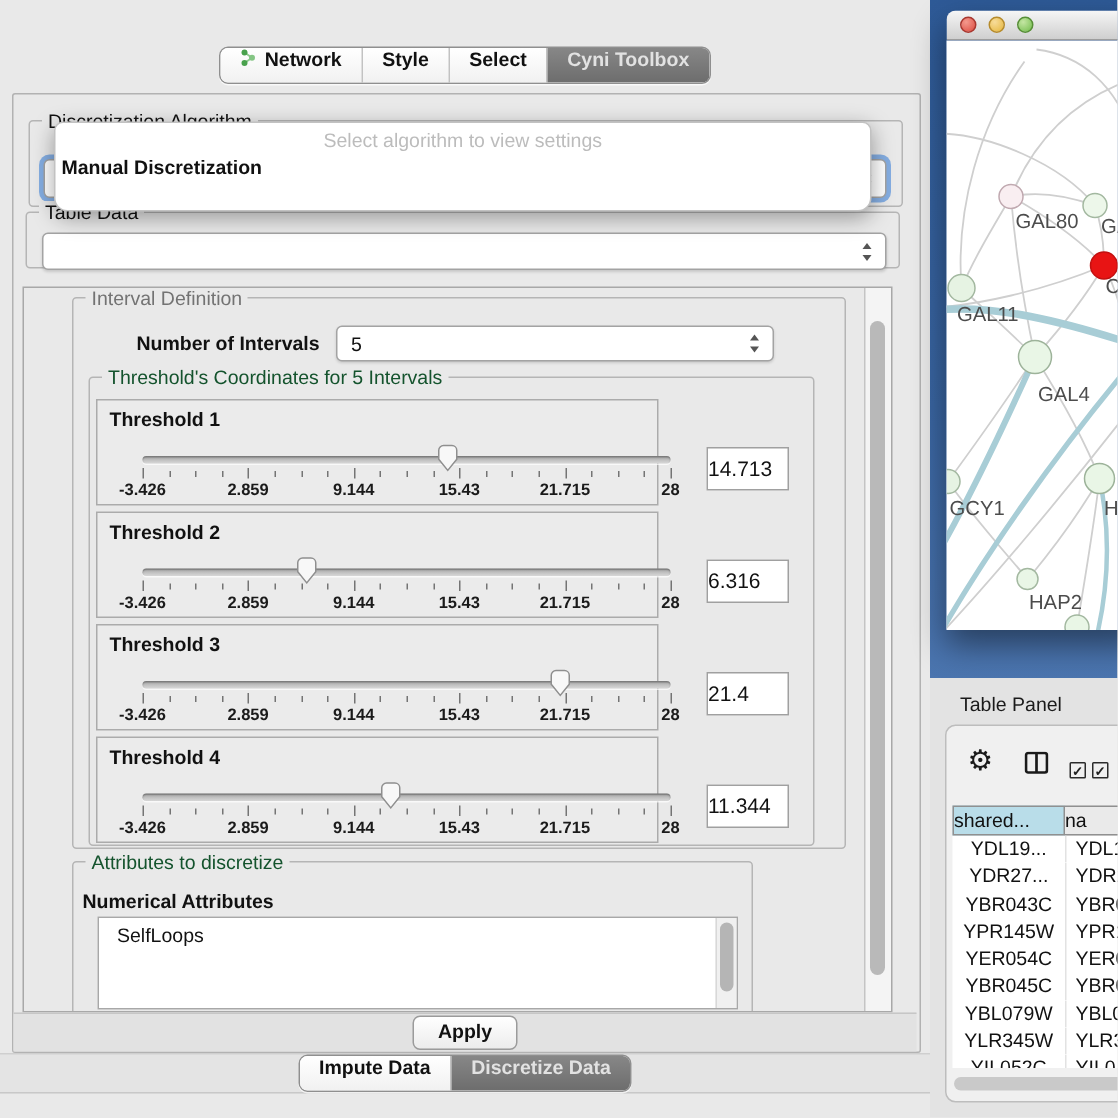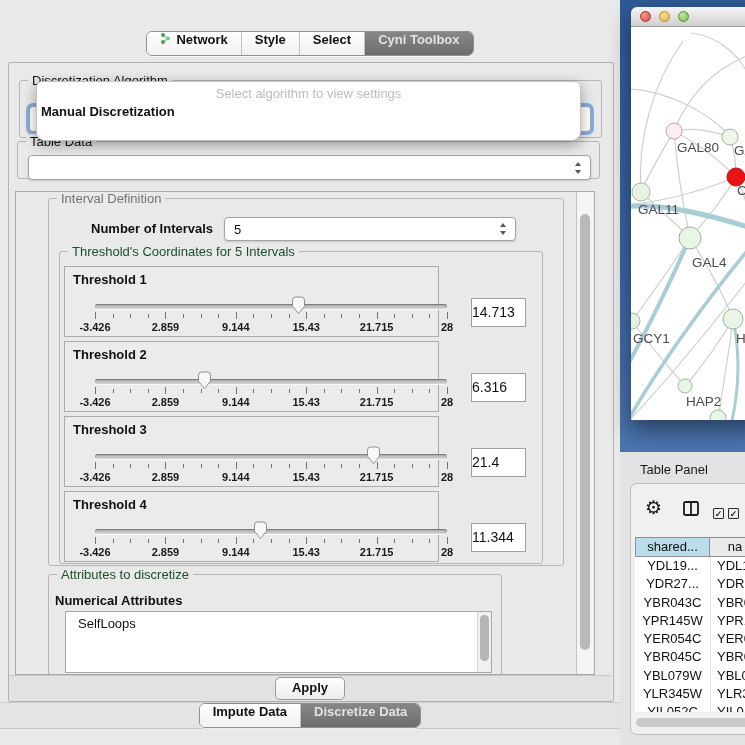--- a/index.html
+++ b/index.html
@@ -101,21 +101,21 @@
   .tp-section{position:absolute;left:0;top:452px;width:125px;height:293px;background:#e3e3e3}
   .tp-title{position:absolute;left:20px;top:10px;font-size:13px;color:#1a1a1a}
   .tp-inner{position:absolute;left:10px;top:31px;width:130px;height:250px;background:#f0f0f0;border:1px solid #bdbdbd;border-radius:7px}
   .gear{position:absolute;left:14px;top:14px;font-size:19px;line-height:19px;color:#1a1a1a}
   .split{position:absolute;left:52px;top:17px}
   .cb{position:absolute;top:24px;width:11px;height:11px;border:1.6px solid #2b2b2b;border-radius:1px;
       font-size:9px;line-height:10px;text-align:center;font-weight:700;box-sizing:border-box;color:#222}
   .cb1{left:82px}.cb2{left:97px}
   .tp-table{position:absolute;left:4px;top:53px;width:126px}
   .tp-header{display:flex;height:20px}
-  .th{box-sizing:border-box;border:1px solid #909090;font-size:13px;text-align:center;line-height:18px;overflow:hidden;white-space:nowrap}
+  .th{box-sizing:border-box;border:1px solid #909090;font-size:13px;text-align:left;line-height:18px;overflow:hidden;white-space:nowrap}
   .th1{width:75px;background:#b9dde9}
   .th2{flex:1;background:#eaeaea;border-left:none}
   .tp-rows{height:155px;overflow:hidden;background:#fff}
   .tp-row{display:flex;height:18.3px;font-size:13px;overflow:hidden}
   .c1{width:75px;text-align:center;line-height:18px;white-space:nowrap;overflow:hidden}
   .c2{flex:1;padding-left:6px;line-height:18px;border-left:1px solid #e2e2e2;white-space:nowrap;overflow:hidden}
   .tp-hscroll{position:absolute;left:5px;top:234px;width:118px;height:9px;background:#c9c9c9;border-radius:4.5px}
 </style>
 </head>
 <body>

